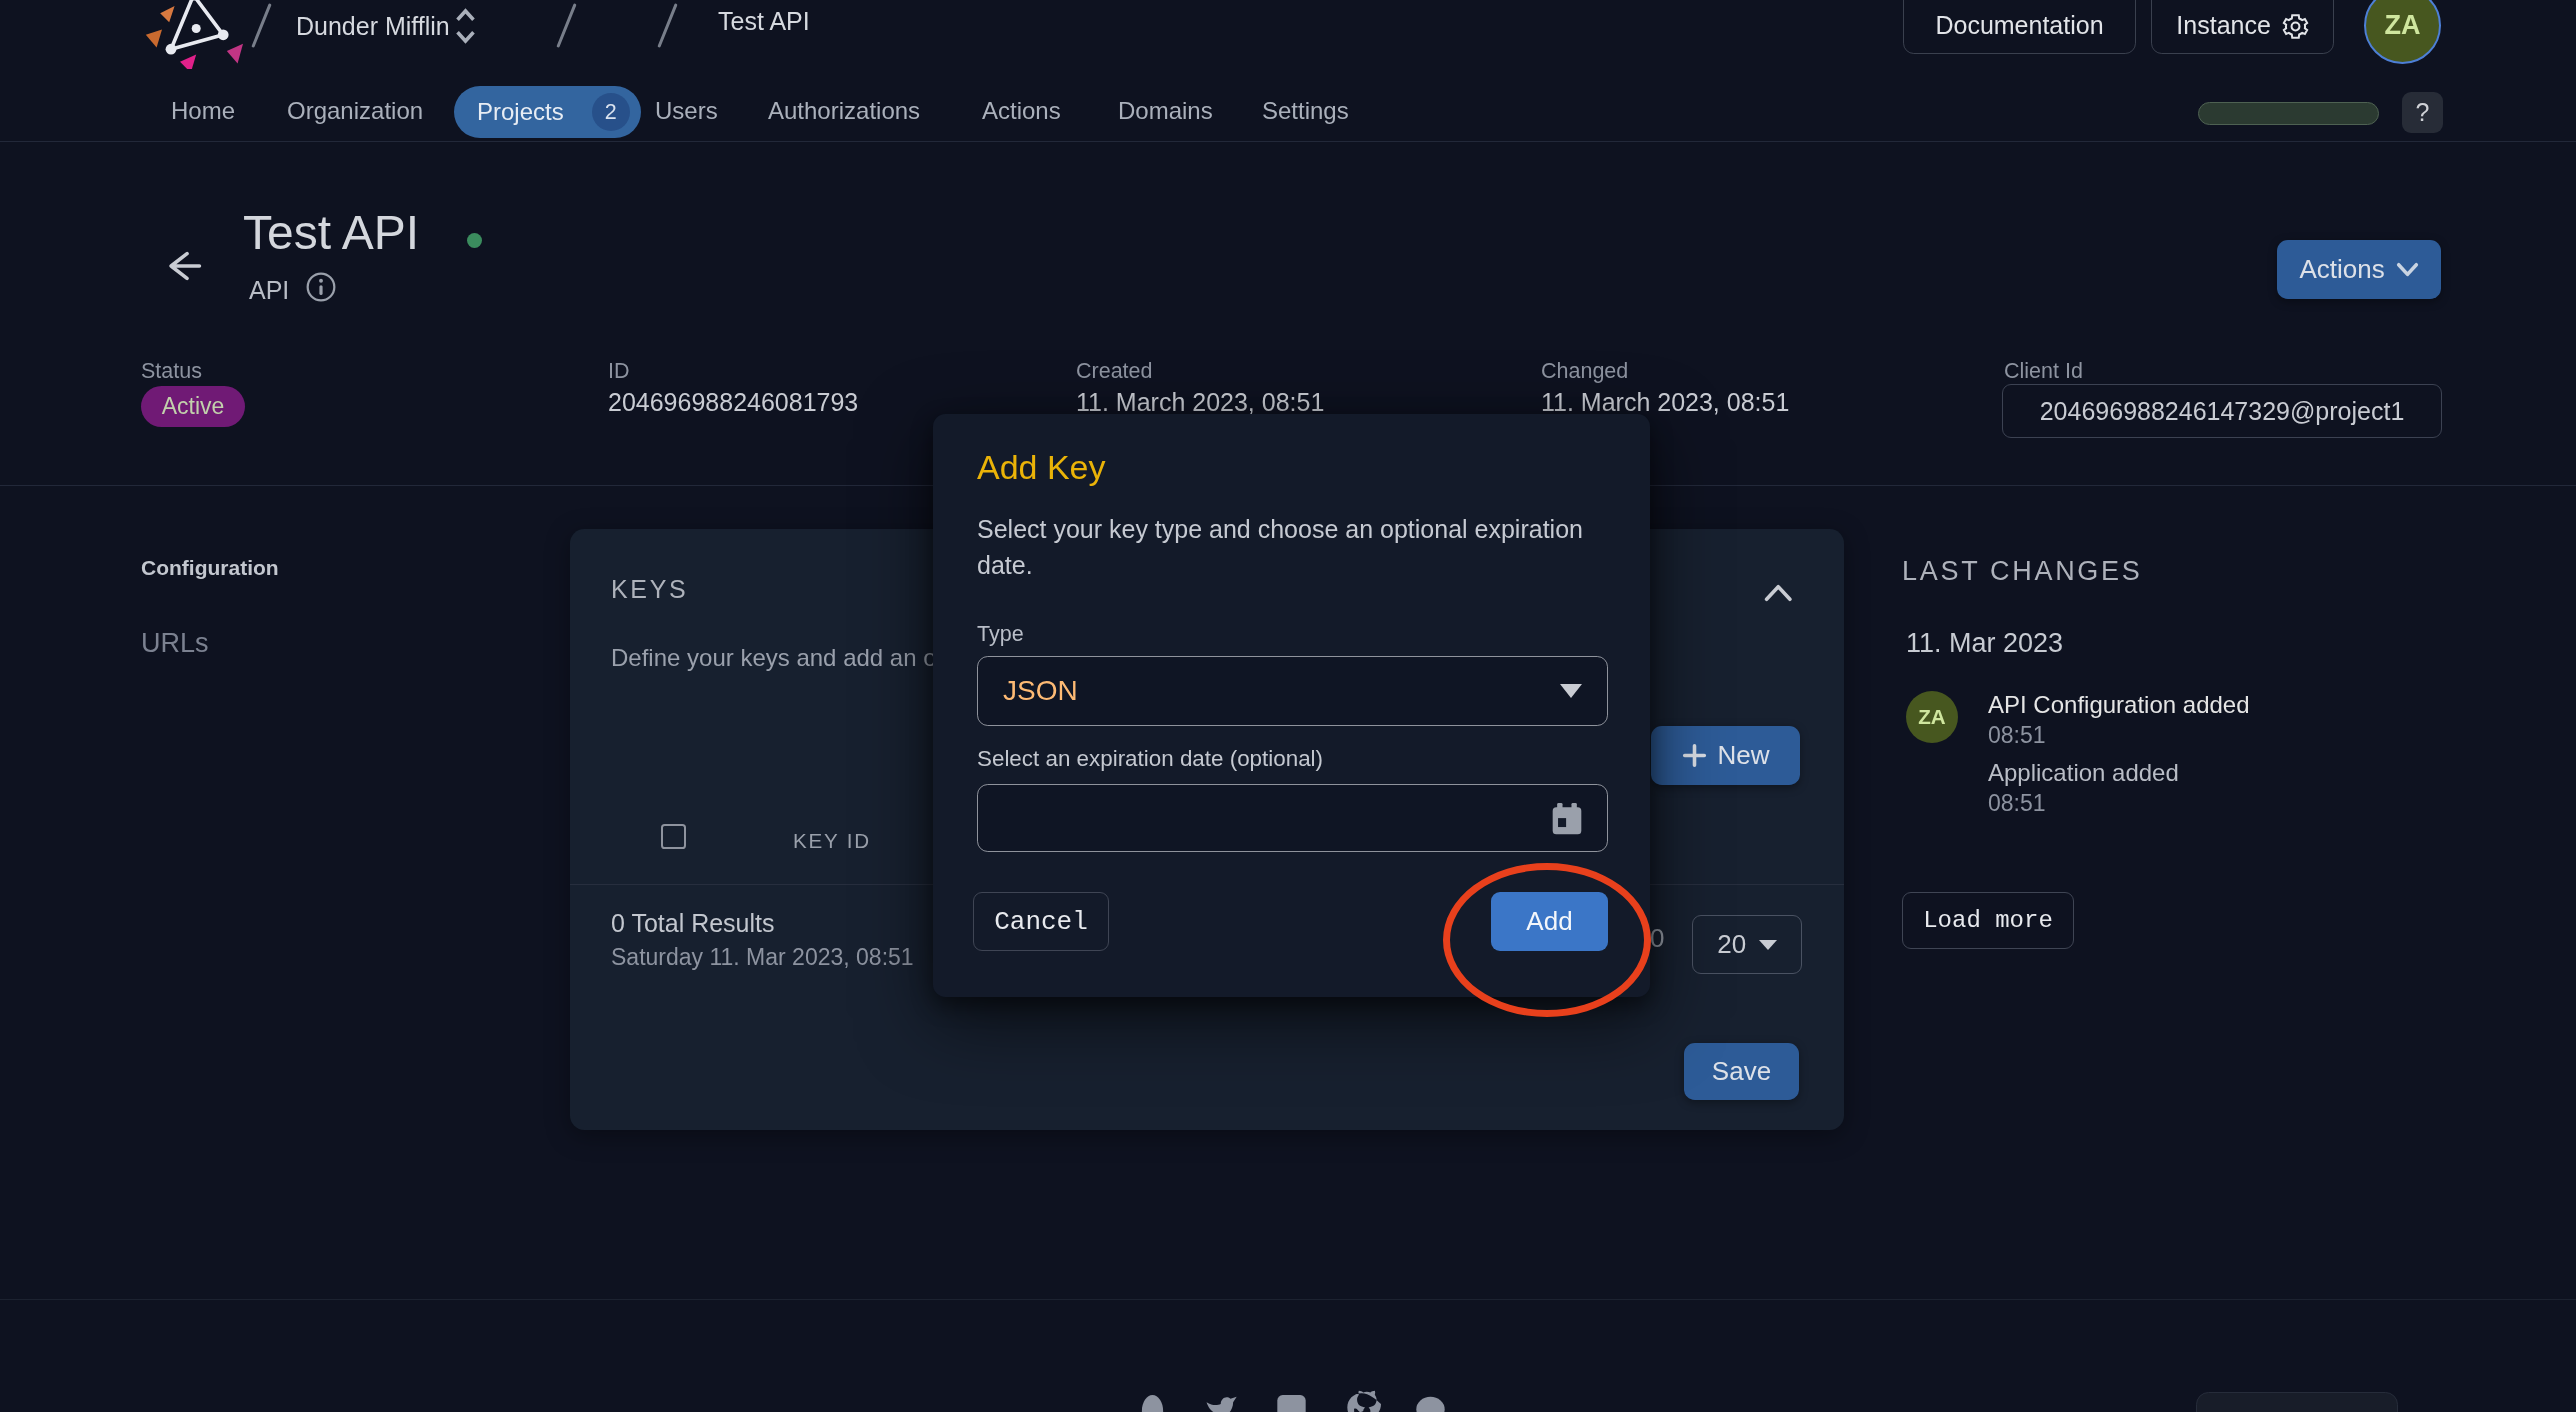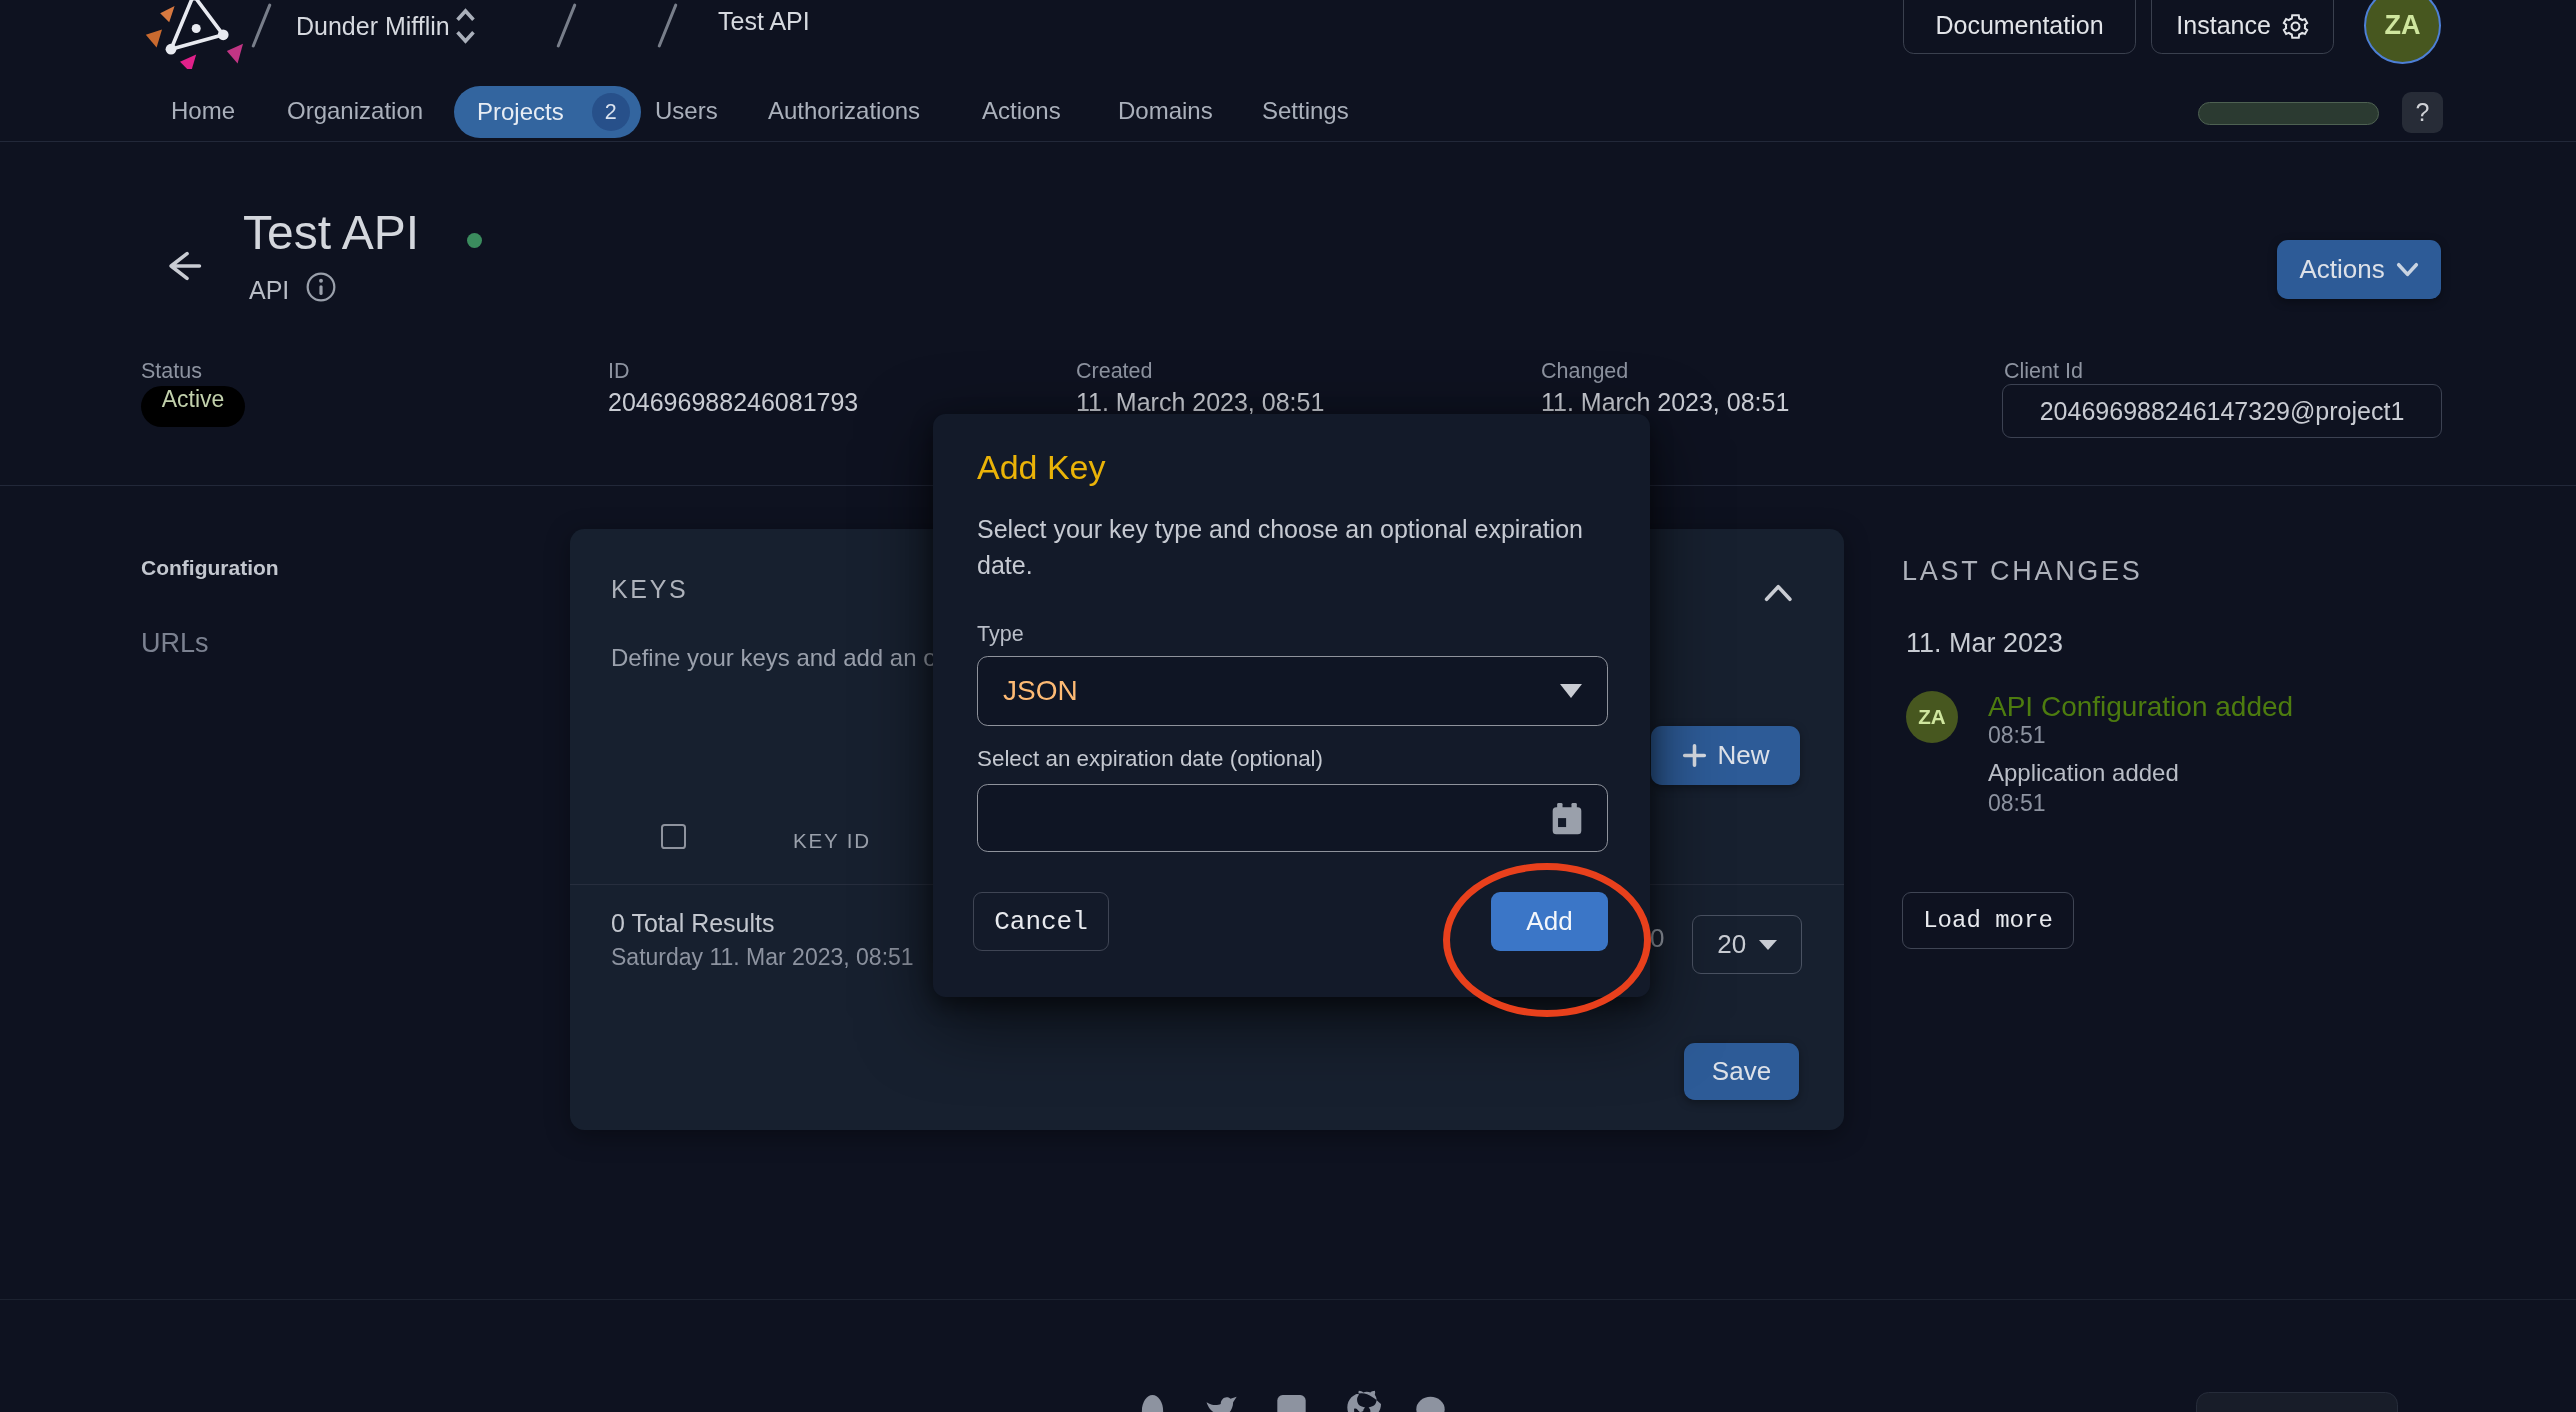--- a/index.html
+++ b/index.html
@@ -33,21 +33,21 @@
   }
   .navpill span.t { color:#e8edf4; font-size:24px; }
   .navbadge { width:38px; height:38px; border-radius:50%; background:#27508a; color:#d9e2ef; font-size:21.5px; display:flex; align-items:center; justify-content:center; }
   .divider { height:0.9px; background:#222839; left:0; width:2576px; }
 
   
   .btn-blue { background:#2d5b97; border:none; border-radius:10.8px; color:#dde1e8; font-size:26px; display:flex; align-items:center; justify-content:center; gap:10.8px; box-shadow:0 2.7px 9px rgba(0,0,0,.35); }
   .btn-bright { background:#3b76c7; border:none; border-radius:9px; color:#f4f7fb; font-size:26px; display:flex; align-items:center; justify-content:center; }
   .btn-ghost { background:transparent; border:0.9px solid #3f4554; border-radius:9px; color:#e8eaee; font-size:26px; display:flex; align-items:center; justify-content:center;font-family:Liberation Mono, monospace; }
 
-  .badge-active { background:#000000; color:#c2d1ac; font-size:23px; border-radius:20.6px; display:flex; justify-content:center; }
+  .badge-active { background:#701a75; color:#c2d1ac; font-size:23px; border-radius:20.6px; display:flex; align-items:center; justify-content:center; }
   .idbox { border:0.9px solid #3c4252; border-radius:9px; display:flex; align-items:center; justify-content:center; font-size:25px; color:#c9ccd3; }
 
   .card { background:#17202f; border-radius:14.4px; box-shadow:0 5.4px 25px rgba(0,0,0,.35); }
   .sechead { font-size:25px; letter-spacing:2.7px; color:#aeb2bb; }
   .checkbox { width:25px; height:25px; border:2.7px solid #8e939e; border-radius:3.6px; background:transparent; }
   .colhead { font-size:20.6px; letter-spacing:1.8px; color:#9aa0ab; }
 
   .selectbox { background:#0f1524; border:1.8px solid #8f939c; border-radius:10.8px; display:flex; align-items:center; }
   .tri-down { width:0; height:0; border-left:11.7px solid transparent; border-right:11.7px solid transparent; border-top:14.4px solid #c9ccd3; }
   .tri-down.sm { border-left-width:9px; border-right-width:9px; border-top-width:10.8px; }
@@ -205,21 +205,21 @@
   <button class="abs btn-blue" style="left:1684px; top:1043px; width:115px; height:57px;">
     <span>Save</span>
   </button>
 
   <span class="abs sechead" style="left:1902px; top:556px; font-size:27px;">LAST CHANGES</span>
   <span class="abs" style="left:1906px; top:628px; font-size:27px; color:#c7cbd2;">11. Mar 2023</span>
 
   <div class="abs avatar" style="left:1906px; top:691px; width:52px; height:52px; font-size:20.6px;">
     <span>ZA</span>
   </div>
-  <span class="abs" style="left:1988px; top:691px; font-size:28px; color:#4d7c0f;">API Configuration added</span>
+  <span class="abs" style="left:1988px; top:691px; font-size:24px; color:#e5e5e5;">API Configuration added</span>
   <span class="abs" style="left:1988px; top:722px; font-size:23px; color:#8d93a0;">08:51</span>
   <span class="abs" style="left:1988px; top:759px; font-size:24px; color:#b9bdc6;">Application added</span>
   <span class="abs" style="left:1988px; top:790px; font-size:23px; color:#8d93a0;">08:51</span>
 
   <button class="abs btn-ghost" style="left:1902px; top:892px; width:172px; height:57px; font-size:24px;">
     <span>Load more</span>
   </button>
 
   <div class="abs divider" style="top:1299px; background:#1c2230;"></div>
   <div class="abs" style="left:1133px; top:1388px; display:flex; gap:30.5px; align-items:flex-start;">

